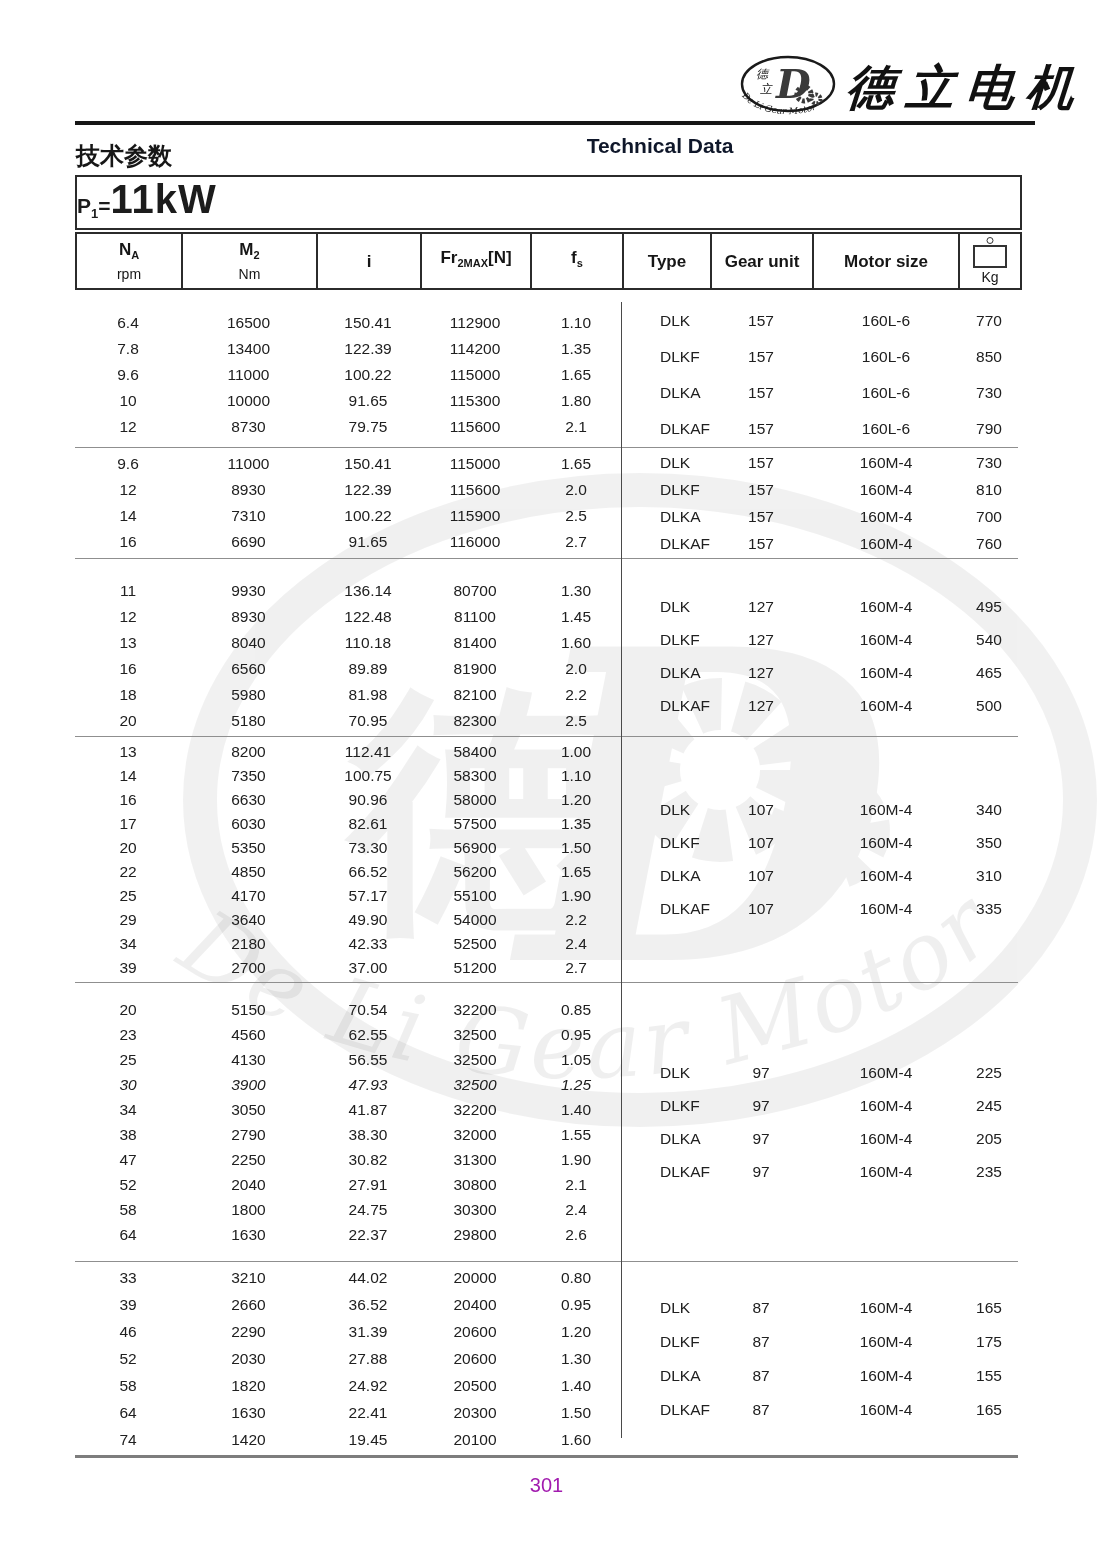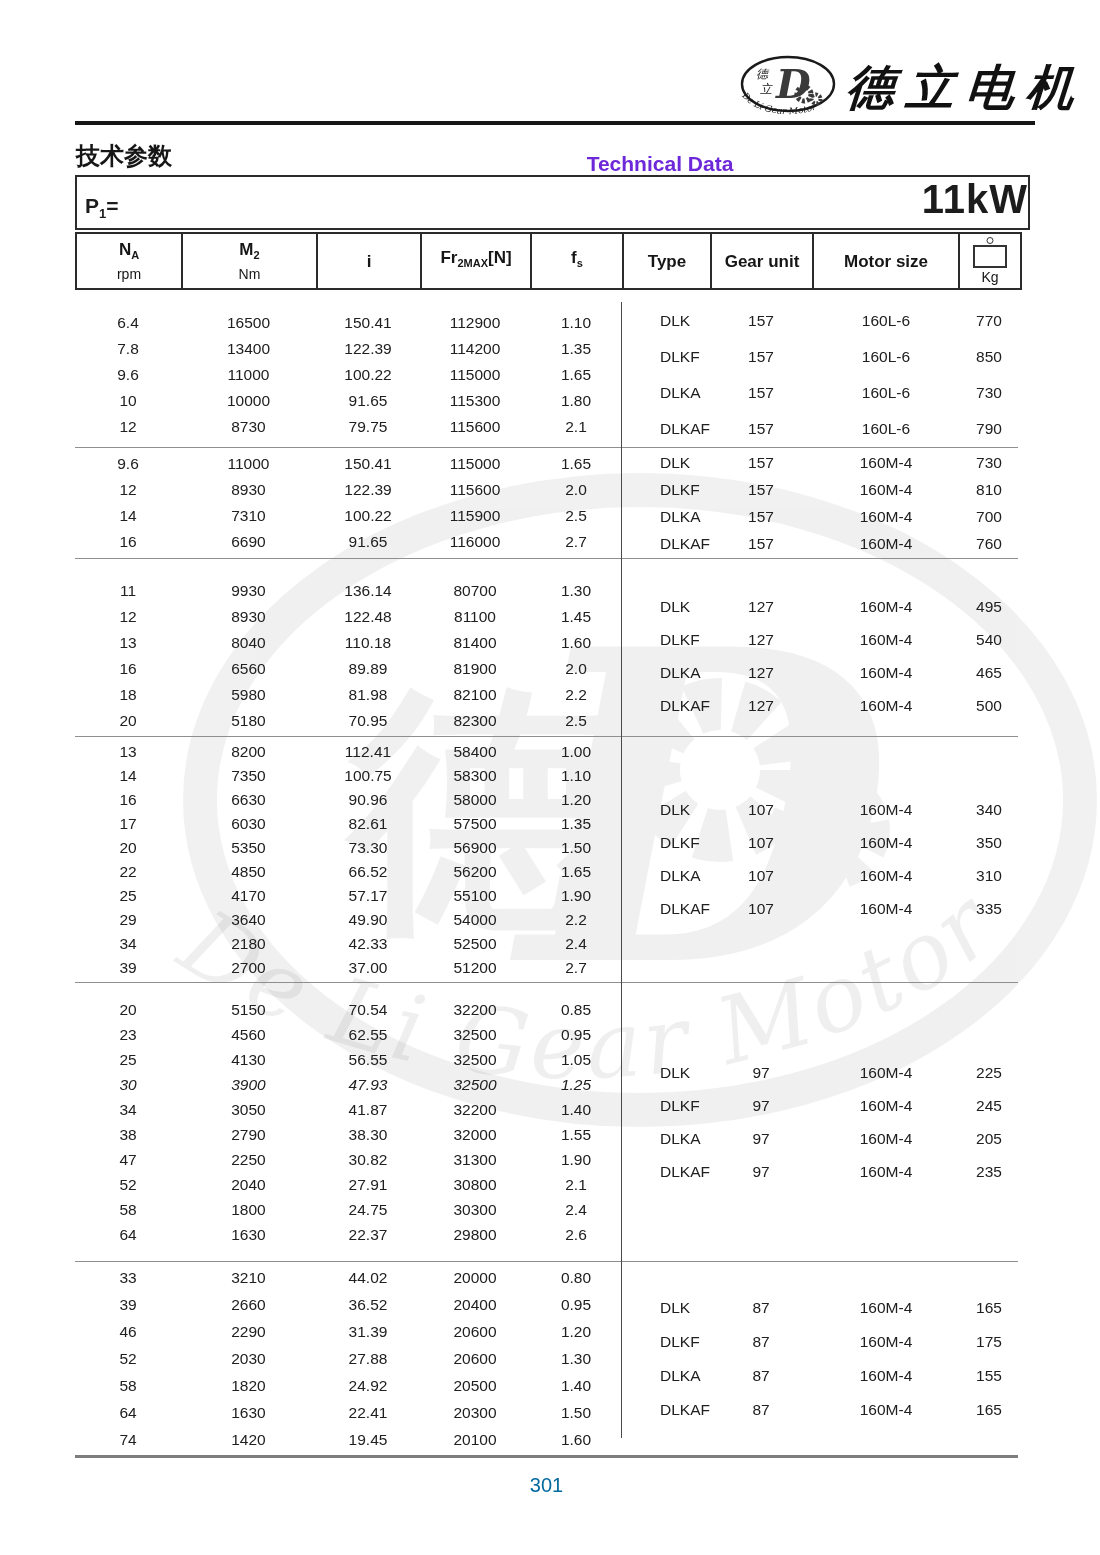--- a/index.html
+++ b/index.html
@@ -15,27 +15,27 @@
   .logo-svg{position:absolute;left:0;top:0;}
   .brand-cn{
     position:absolute;left:108px;top:6px;width:200px;
     font-family:"DejaVu Sans", sans-serif;font-weight:bold;font-style:italic;
     font-size:48px;letter-spacing:12px;color:#111;white-space:nowrap;transform:skewX(-4deg);
   }
   .header-rule{position:absolute;left:75px;top:121px;width:960px;height:4px;background:#161616;}
 
   .section-title-cn{position:absolute;left:76px;top:140px;font-size:24px;font-weight:bold;color:#161616;
     font-family:"DejaVu Sans", sans-serif;}
-  .section-title-en{position:absolute;left:540px;top:152px;width:240px;text-align:center;
-    font-size:21px;font-weight:bold;color:#6d28d9;}
+  .section-title-en{position:absolute;left:540px;top:134px;width:240px;text-align:center;
+    font-size:21px;font-weight:bold;color:#0f172a;}
 
   
   .power-box{
     position:absolute;left:75px;top:175px;width:943px;height:51px;
-    border:2px solid #2b2b2b;display:flex;align-items:baseline;justify-content:space-between;padding-left:8px;
+    border:2px solid #2b2b2b;display:flex;align-items:baseline;justify-content:flex-start;
   }
   .power-box .p-sym{font-size:21px;font-weight:bold;line-height:47px;}
   .power-box .p-sym sub{font-size:13px;}
   .power-box .p-val{font-size:40px;font-weight:800;letter-spacing:1px;}
 
   
   .header-table{
     position:absolute;left:75px;top:232px;width:943px;height:54px;
     border:2px solid #2b2b2b;display:grid;
     grid-template-columns:106px 135px 104px 110px 92px 88px 102px 146px auto;
@@ -57,21 +57,21 @@
   .block{position:relative;}
   .sep{height:1px;background:#8f8f8f;}
   .bleft{position:absolute;left:0;top:0;height:100%;width:547px;
     display:flex;flex-direction:column;justify-content:center;}
   .left-row{display:grid;grid-template-columns:106px 135px 104px 110px 92px;align-items:center;text-align:center;}
   .bright{position:absolute;left:547px;top:0;height:100%;width:396px;
     display:flex;flex-direction:column;justify-content:center;}
   .right-row{display:grid;grid-template-columns:88px 102px 148px 58px;align-items:center;text-align:center;}
   .right-row .type-cell{text-align:left;padding-left:38px;}
   .bottom-rule{height:3px;background:#7d7d7d;margin-top:0px;}
-  .page-num{margin-top:16px;text-align:center;font-size:20px;color:#0369a1;}
+  .page-num{margin-top:16px;text-align:center;font-size:20px;color:#a21caf;}
 
   .wm-text{font-family:"DejaVu Serif", serif;font-style:italic;}
 </style>
 </head>
 <body>
 
 <div class="page">
 
   <div class="layer-watermark">
     <svg width="1100" height="1555" viewBox="0 0 1100 1555">

